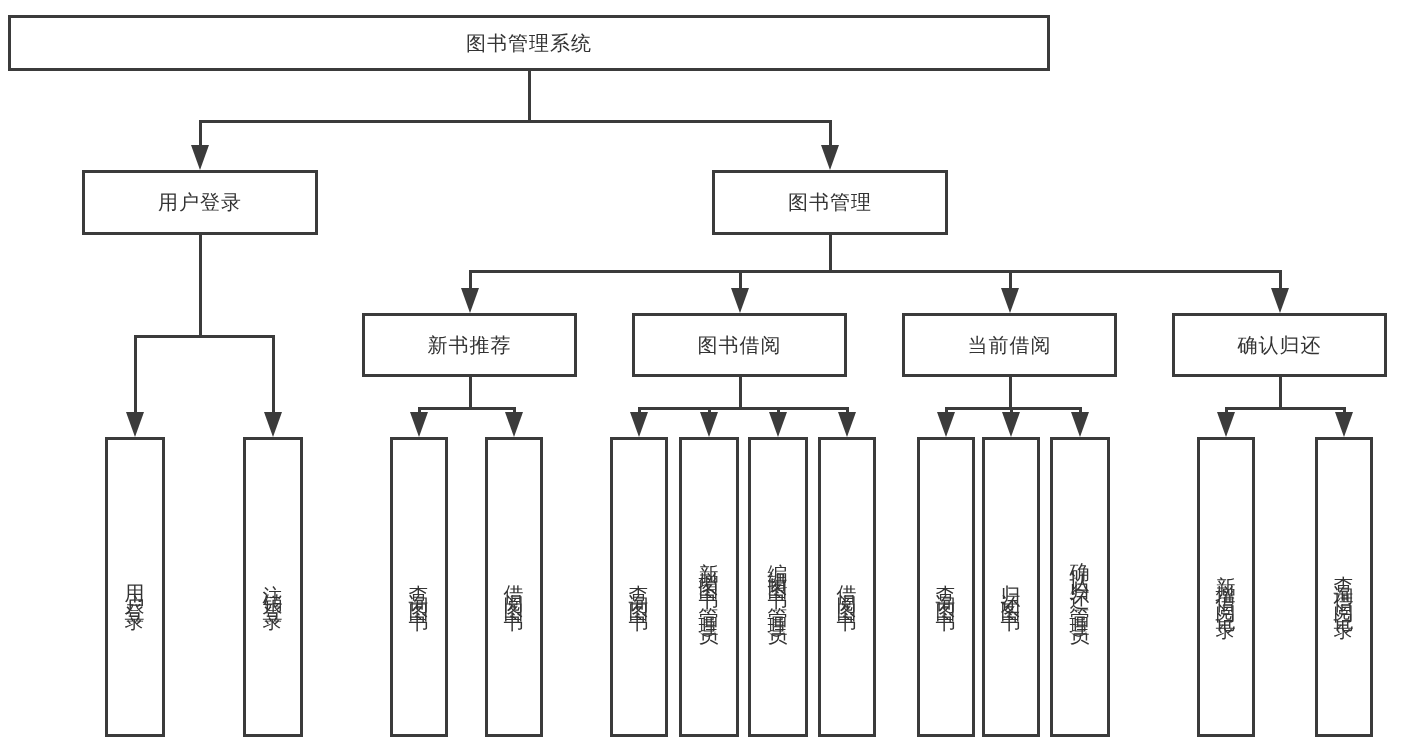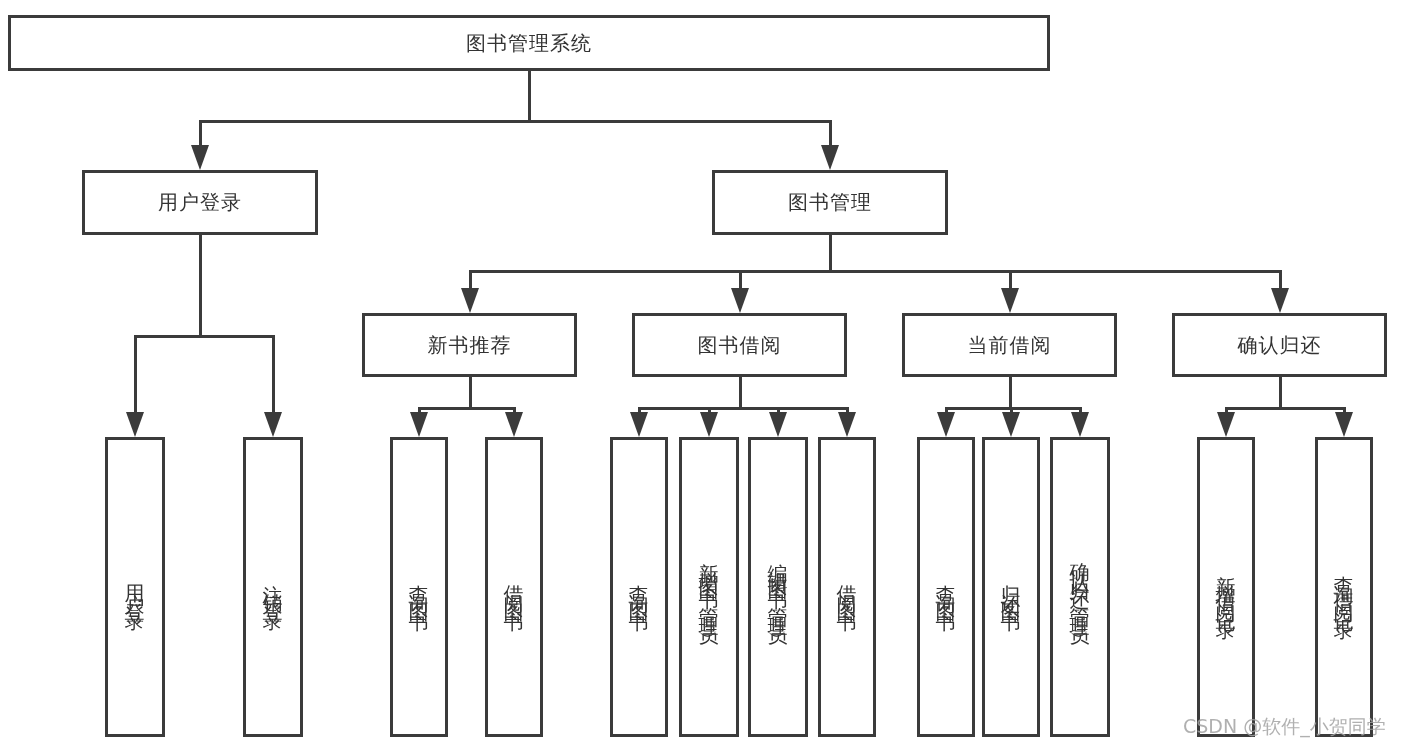--- a/index.html
+++ b/index.html
@@ -156,15 +156,14 @@
     <span class="lbl">确认归还（管理员）</span>
   </div>
 
   <div class="node v" style="left:1197px;top:437px;width:58px;height:300px">
     <span class="lbl">新增借阅记录</span>
   </div>
   <div class="node v" style="left:1315px;top:437px;width:58px;height:300px">
     <span class="lbl">查询借阅记录</span>
   </div>
 
-  <div class="watermark">CSDN @软件_小贺同学</div>
 
 </div>
 
 </body></html>

